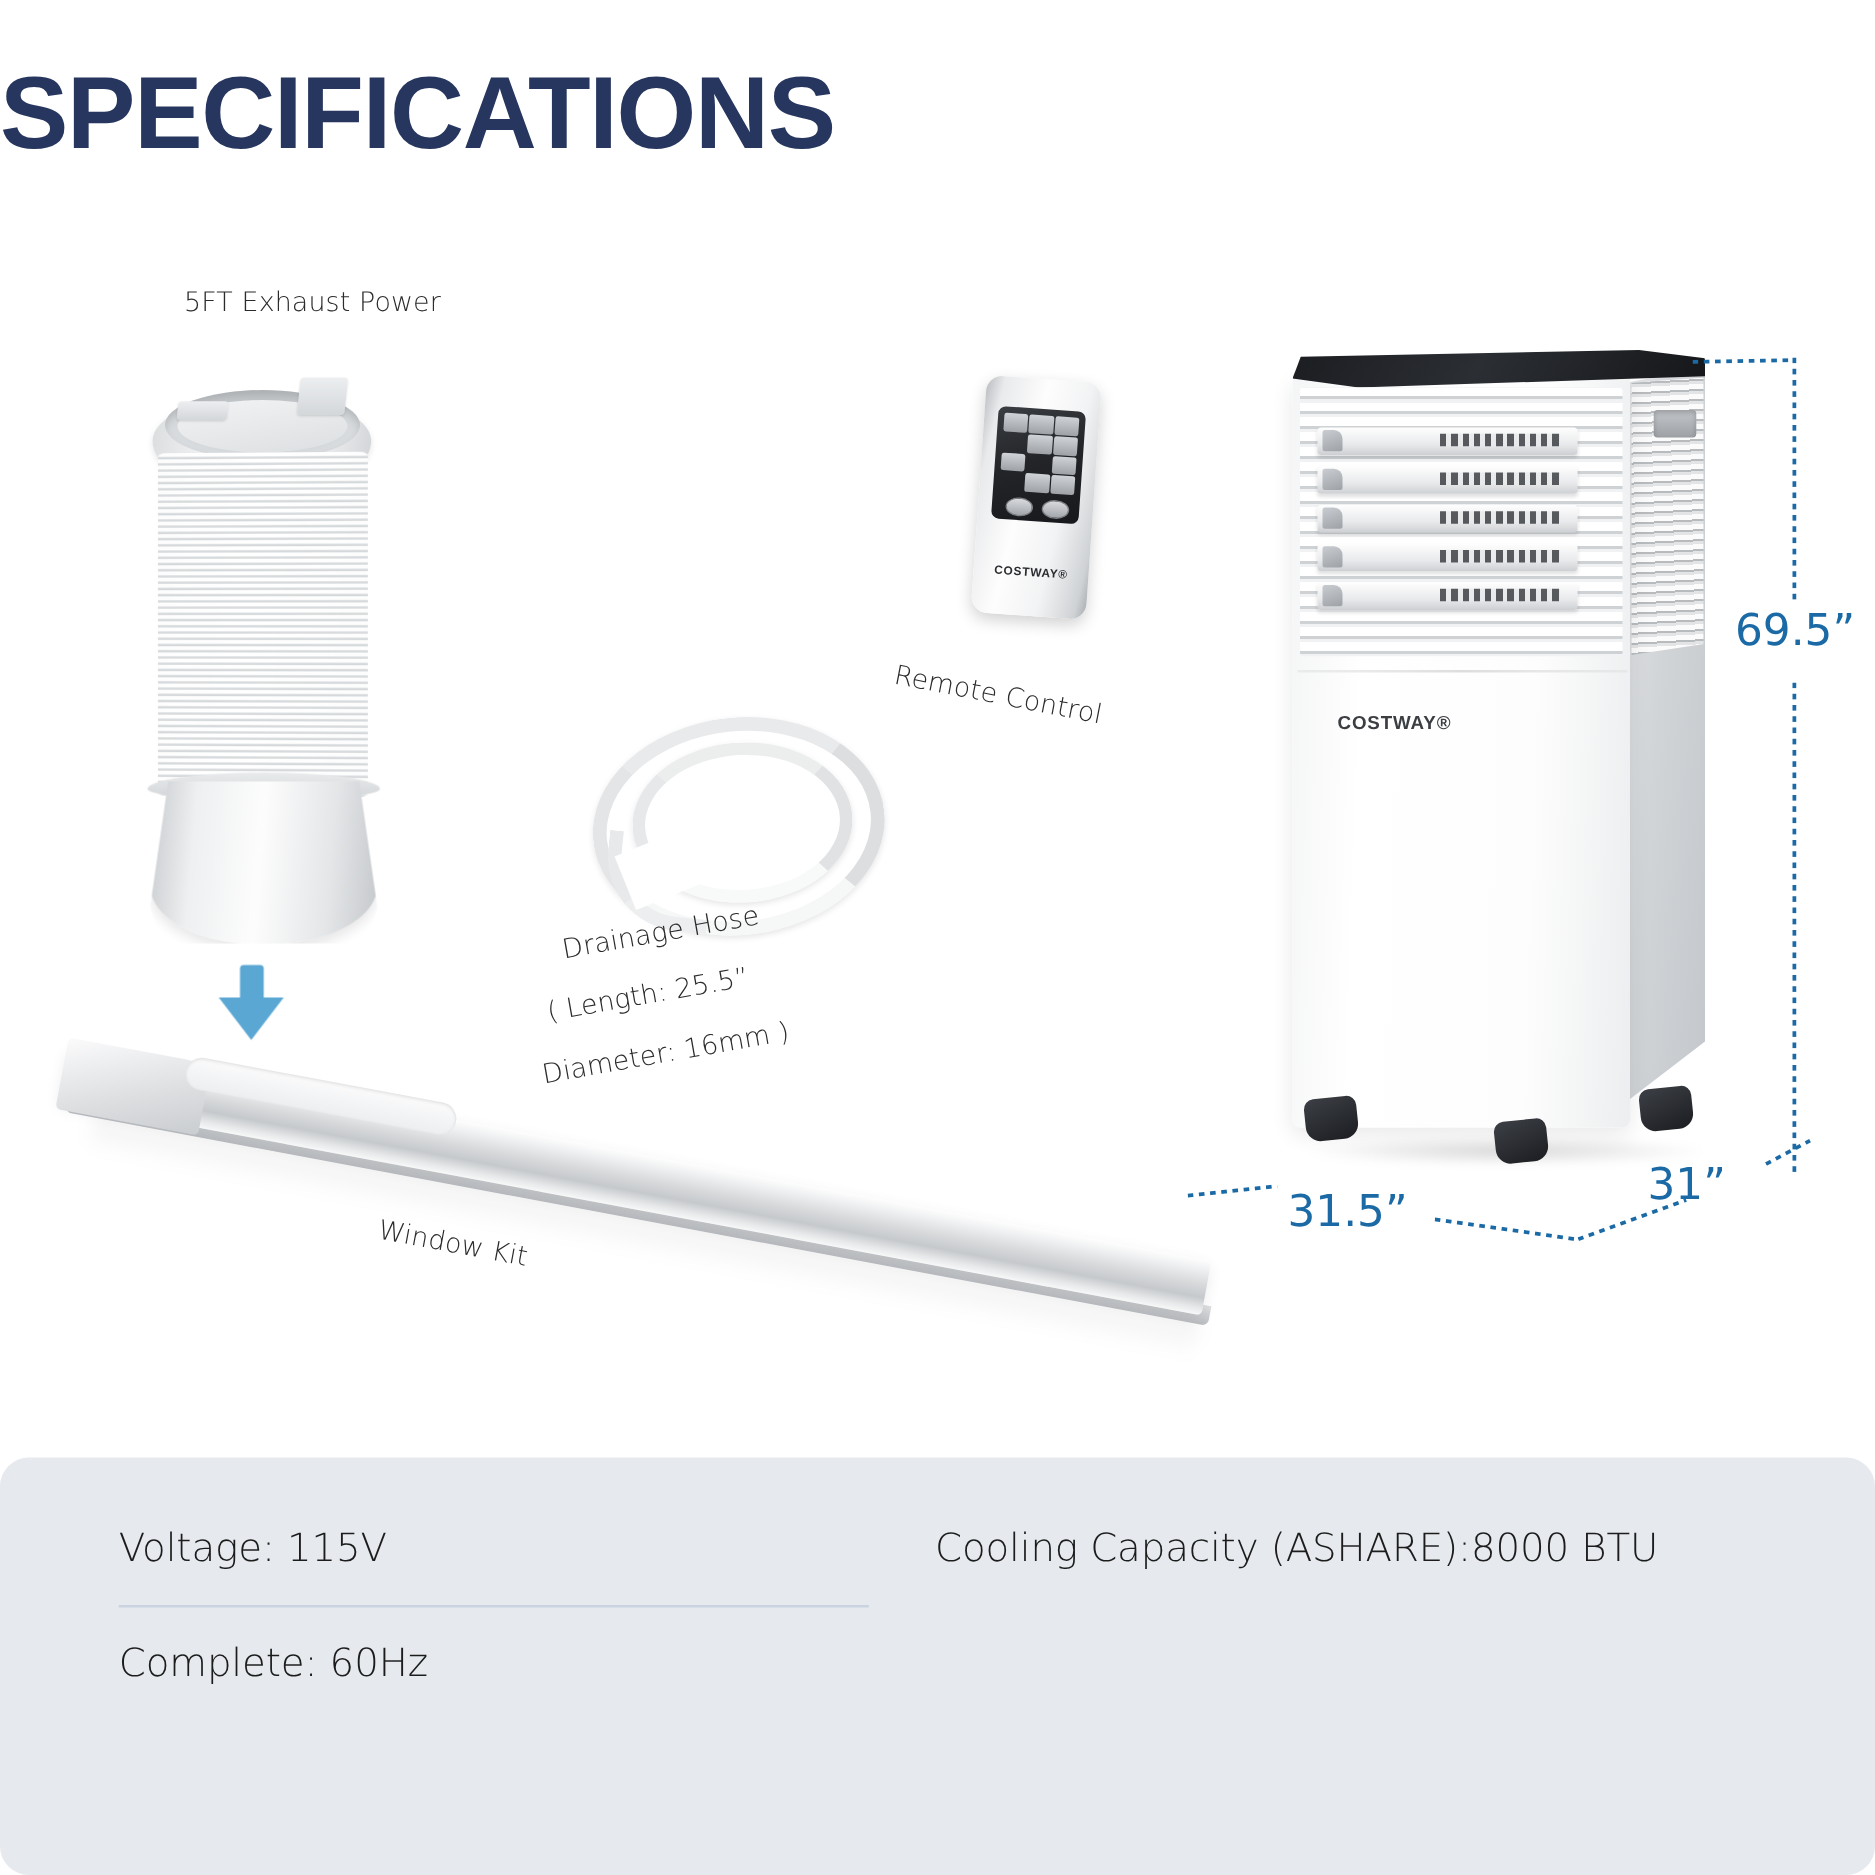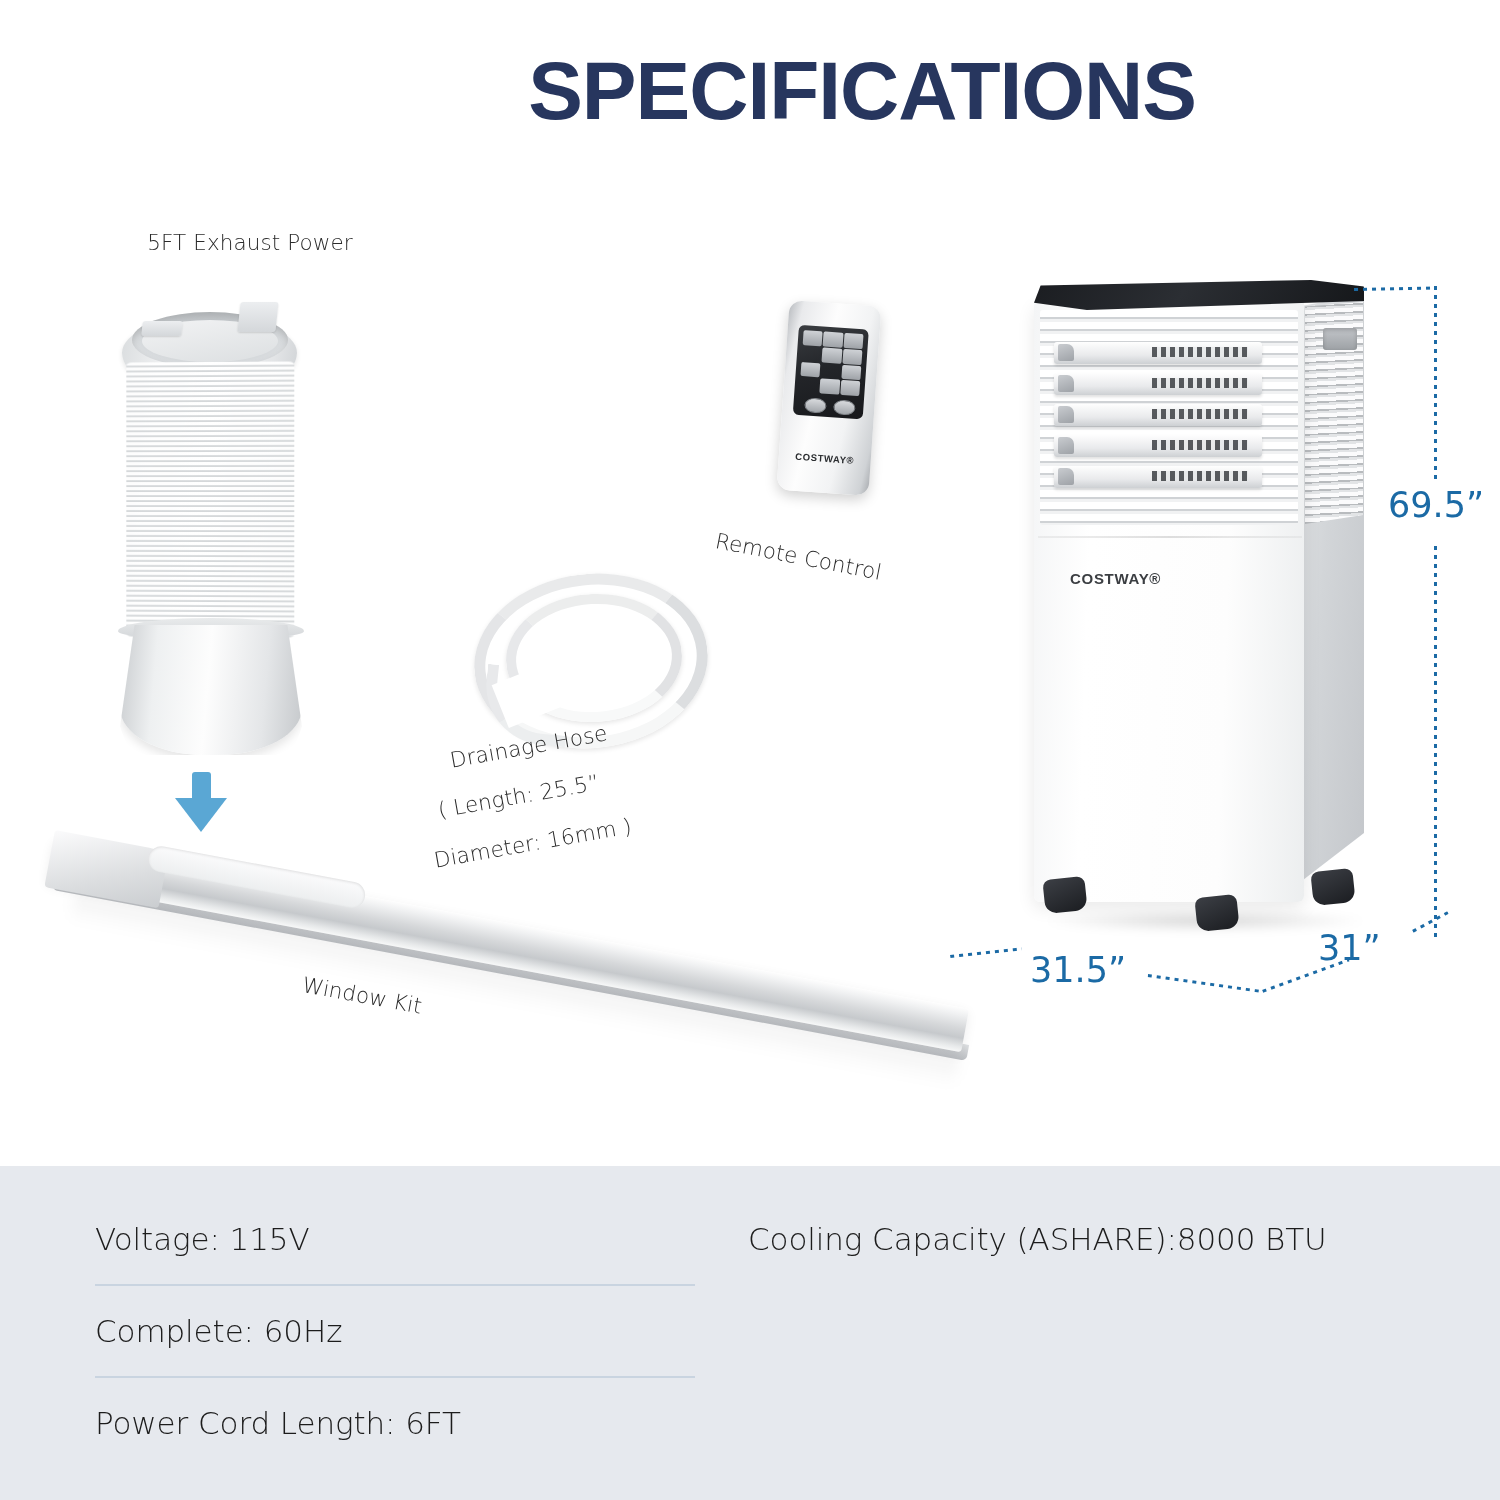--- a/index.html
+++ b/index.html
@@ -8,21 +8,21 @@
     background:#ffffff;
     font-family:"Liberation Sans",sans-serif;
     overflow:hidden;
     position:relative;
   }
   #root{position:absolute;inset:0;width:1500px;height:1500px;}
 
   
   .title{
     position:absolute;left:0;top:44px;width:1196px;
-    text-align:right;
+    text-align:left;
     font-size:82px;font-weight:bold;letter-spacing:-1px;
     color:#27365e;
     font-family:"Liberation Sans",sans-serif;
   }
 
   
   .lbl{
     position:absolute;
     color:#2b2b2b;
     font-size:21.5px;
@@ -288,20 +288,21 @@
   .dimlabel{
     position:absolute;color:#1b6aa5;
     font-family:"DejaVu Sans",sans-serif;
     font-size:35px;font-weight:400;white-space:nowrap;
   }
 
   
   #specpanel{
     position:absolute;left:0;top:1166px;width:1500px;height:334px;
     background:#e6e9ee;
+    border-radius:23px;
   }
   .spec-col{position:absolute;top:28px;}
   .spec-col.left{left:95px;width:600px;}
   .spec-col.right{left:748px;width:700px;}
   .spec-row{
     position:relative;height:90px;
     display:flex;align-items:center;
     border-bottom:2px solid #c9d4e0;
   }
   .spec-row:last-child{border-bottom:none;}
@@ -435,23 +436,20 @@
   <div class="dimdiag" style="left:1412px;top:930px;width:40px;transform:rotate(-28deg);"></div>
 
   <div id="specpanel">
     <div class="spec-col left">
       <div class="spec-row">
         <span class="spec-text">Voltage: 115V</span>
       </div>
       <div class="spec-row">
         <span class="spec-text">Complete: 60Hz</span>
       </div>
-      <div class="spec-row">
-        <span class="spec-text">Power Cord Length: 6FT</span>
-      </div>
     </div>
     <div class="spec-col right">
       <div class="spec-row">
         <span class="spec-text">Cooling Capacity (ASHARE):8000 BTU</span>
       </div>
     </div>
   </div>
 
 </div>
 

